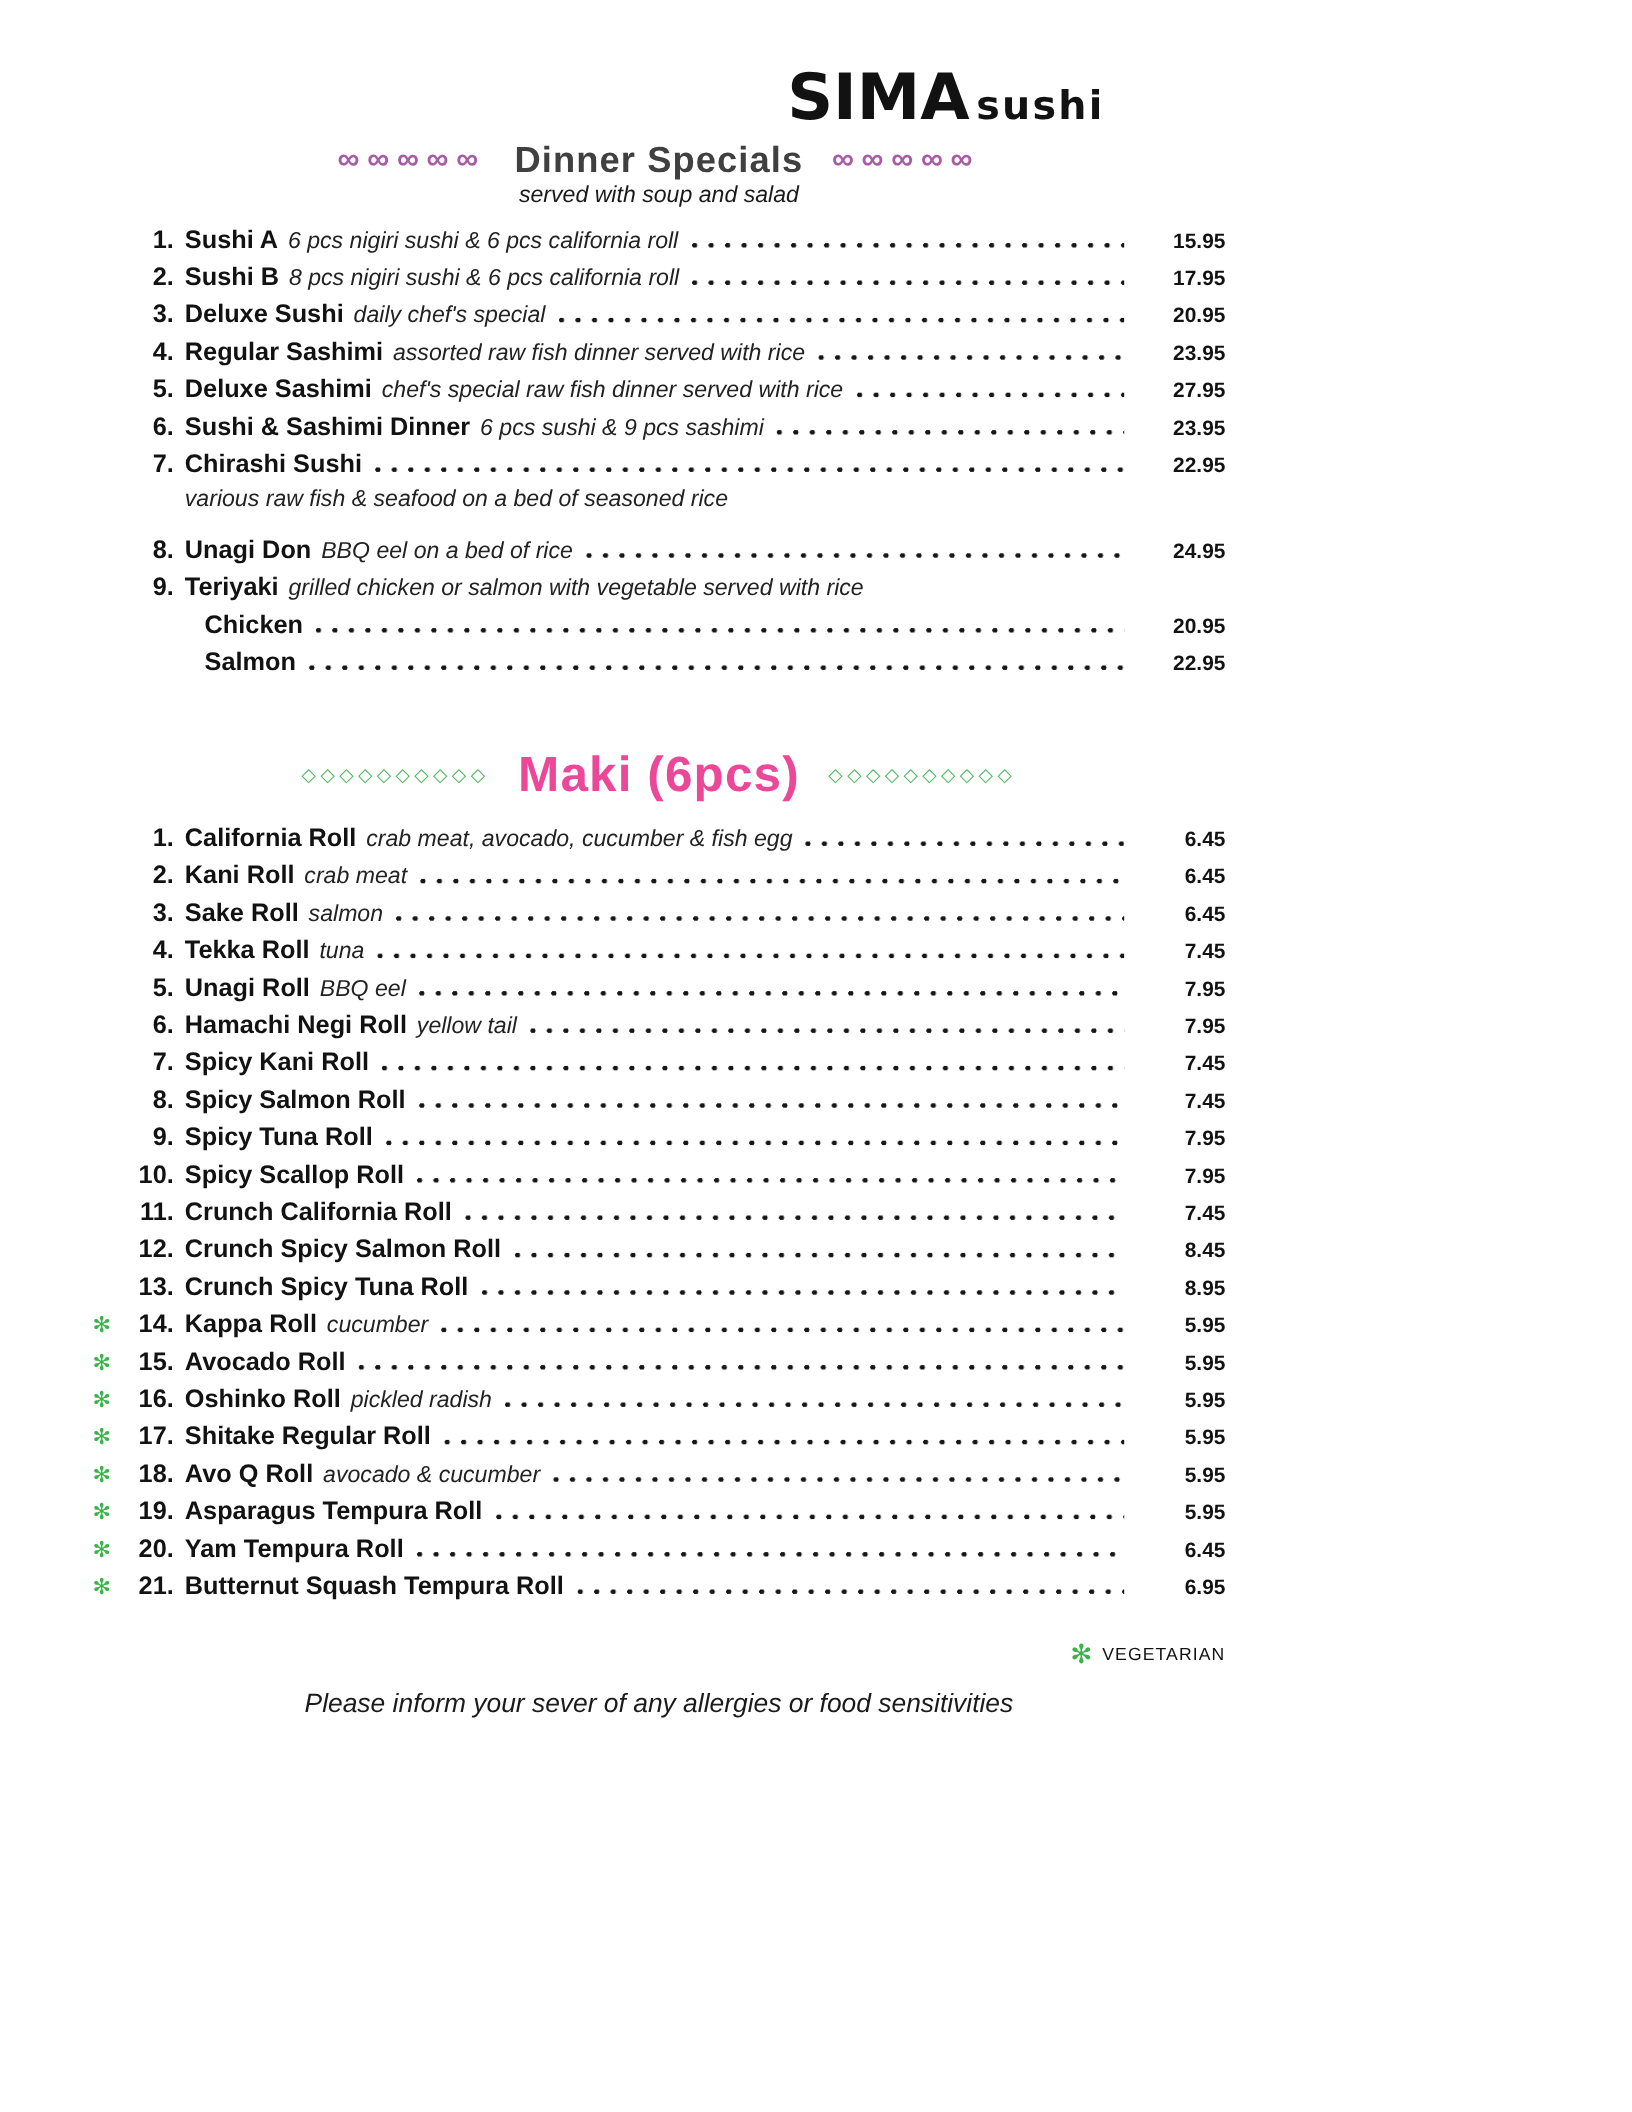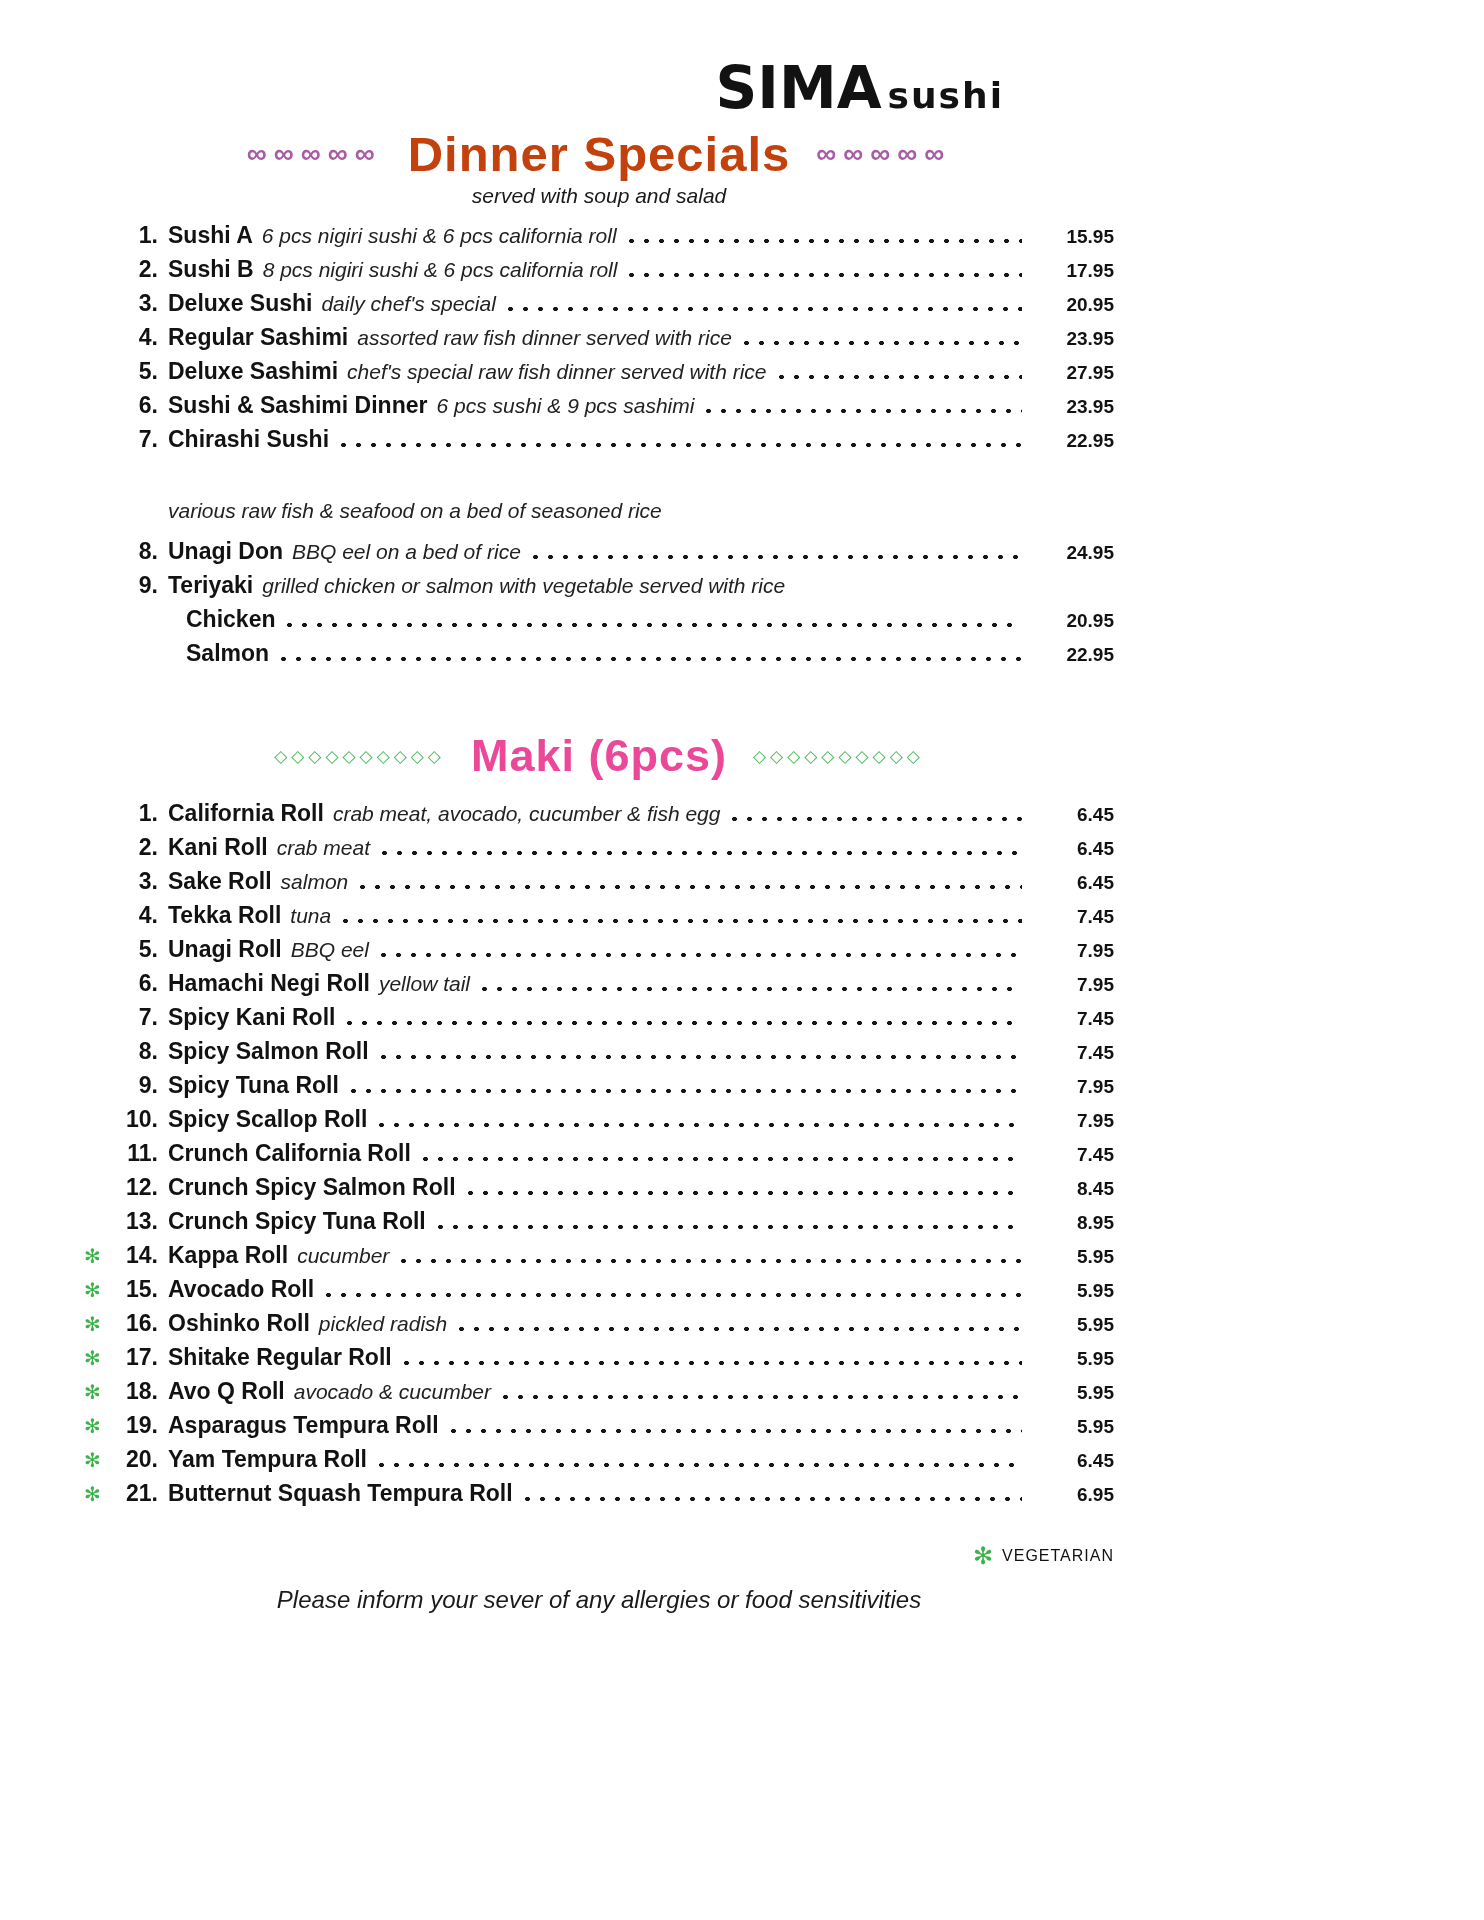--- a/index.html
+++ b/index.html
@@ -10,21 +10,21 @@
 
   
   .logo { position:absolute; top:54px; right:372px; white-space:nowrap; }
   .logo-main { font-family:"DejaVu Sans", sans-serif; font-weight:900; font-size:58px; letter-spacing:0px; }
   .logo-sub  { font-family:"DejaVu Sans", sans-serif; font-weight:900; font-size:36px; letter-spacing:2px; margin-left:6px; }
 
   .content { position:absolute; left:84px; top:126px; width:1030px; }
 
   
   .section-header { display:flex; justify-content:center; align-items:center; gap:26px; white-space:nowrap; }
-  .dinner-title { font-size:49px; font-weight:bold; color:#c2410c; letter-spacing:1px; }
+  .dinner-title { font-size:33px; font-weight:bold; color:#404040; letter-spacing:1px; }
   .dinner-decor { font-size:28px; font-weight:bold; color:#a85ca6; letter-spacing:7px; }
   .maki-header { margin-top:56px; margin-bottom:18px; }
   .maki-title { font-size:45px; font-weight:bold; color:#ec4899; letter-spacing:1px; }
   .maki-decor { font-size:17px; color:#4cb85c; letter-spacing:4px; }
 
   .subtitle { text-align:center; font-style:italic; font-size:21px; margin-top:2px; margin-bottom:14px; color:#1a1a1a; }
 
   
   .row { display:flex; align-items:baseline; height:34px; }
   .gap-top { margin-top:10px; }
@@ -33,21 +33,21 @@
   .name { font-weight:bold; font-size:23px; white-space:nowrap; }
   .indent { padding-left:18px; }
   .desc { font-style:italic; font-size:21px; margin-left:9px; white-space:nowrap; color:#222222; }
   .leader {
     flex:1; min-width:30px; height:4px; margin:0 12px;
     background-image:radial-gradient(circle at 2.5px 2px, #161616 2.1px, transparent 2.6px);
     background-size:15px 4px; background-repeat:repeat-x; background-position:left bottom;
   }
   .price { flex:none; width:80px; text-align:right; font-weight:bold; font-size:19px; }
 
-  .desc-below { display:flex; align-items:center; height:34px;margin-top:34px; }
+  .desc-below { display:flex; align-items:flex-start; height:34px; }
   .desc-below .text { font-style:italic; font-size:21px; color:#222222; }
 
   
   .veg-legend { margin-top:28px; text-align:right; font-size:16px; letter-spacing:1px; color:#111; }
   .veg-legend .legend-icon { font-size:24px; color:#3bb34a; vertical-align:-3px; margin-right:8px; }
   .footer-note { text-align:center; font-style:italic; font-size:24px; margin-top:16px; color:#1a1a1a; }
 </style>
 </head>
 <body>
 

